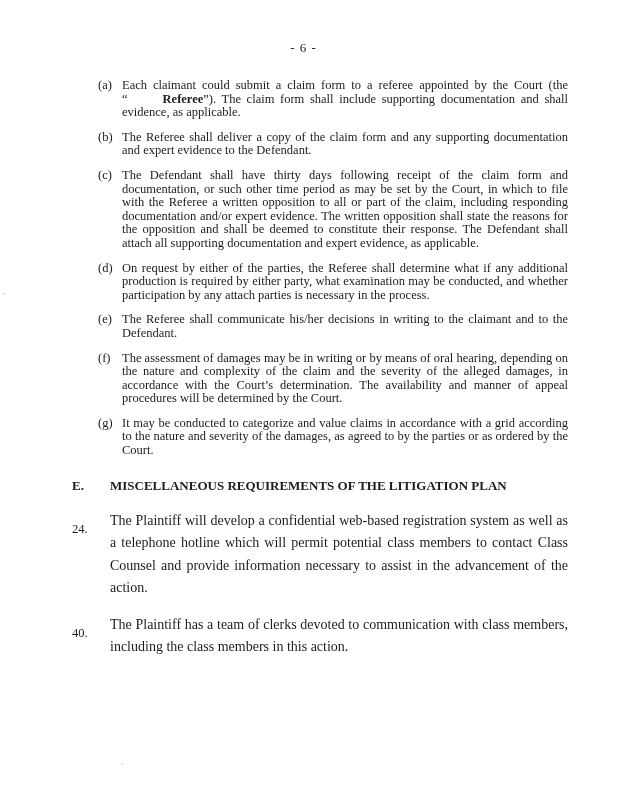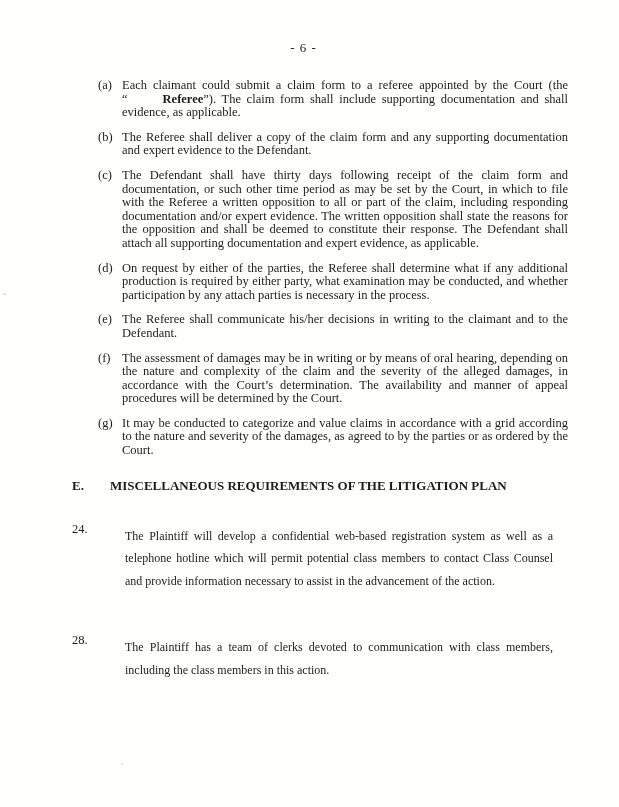--- a/index.html
+++ b/index.html
@@ -83,22 +83,22 @@
   }
   .nnumber {
     flex: 0 0 38px;
     width: 38px;
     font-size: 12.5px;
     line-height: 22.5px;
     margin-top: 8px;
   }
   .ntext {
     flex: 1;
-    margin: 15px;
-    font-size: 12px;
+    margin: 0;
+    font-size: 14px;
     line-height: 22.5px;
     text-align: justify;
   }
   
   .speck {
     position: absolute;
     background: #b9b9b9;
     border-radius: 50%;
     opacity: .5;
   }
@@ -146,21 +146,21 @@
     <span class="section-title">MISCELLANEOUS REQUIREMENTS OF THE LITIGATION PLAN</span>
   </div>
 
 
   <div class="numbered-list">
       <div class="nitem">
         <span class="nnumber">24.</span>
         <p class="ntext">The Plaintiff will develop a confidential web-based registration system as well as a telephone hotline which will permit potential class members to contact Class Counsel and provide information necessary to assist in the advancement of the action.</p>
       </div>
       <div class="nitem">
-        <span class="nnumber">28.</span>
+        <span class="nnumber">40.</span>
         <p class="ntext">The Plaintiff has a team of clerks devoted to communication with class members, including the class members in this action.</p>
       </div>
     </div>
 
   <div class="speck" style="left:3px;top:293px;width:3px;height:2px;"></div>
   <div class="speck" style="left:121px;top:763px;width:2px;height:2px;"></div>
 
 </div>
 
 </body></html>

